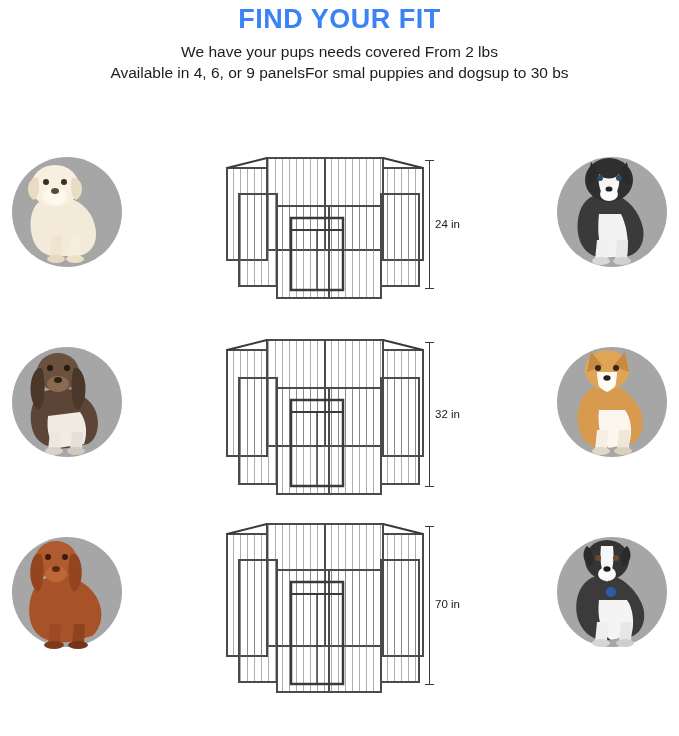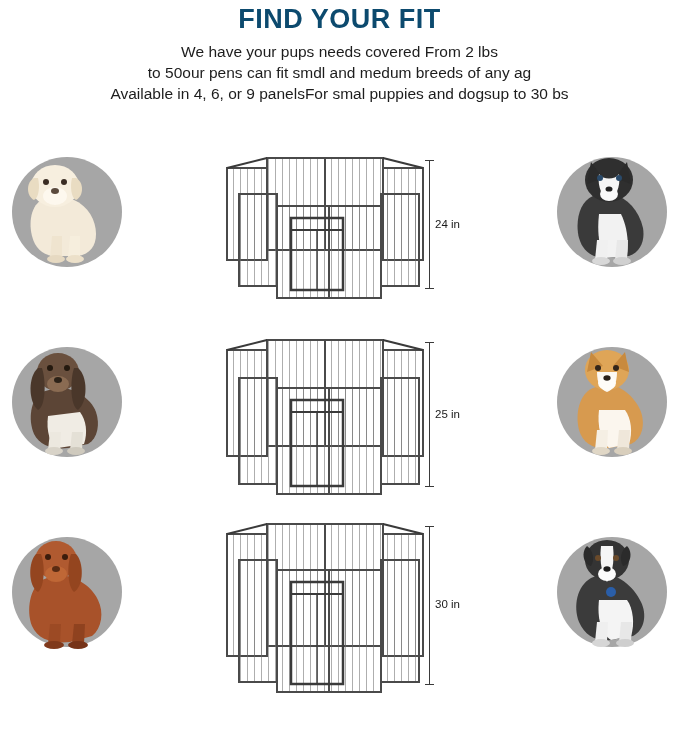--- a/index.html
+++ b/index.html
@@ -22,21 +22,21 @@
     top: 0;
     left: 0;
     width: 679px;
     text-align: center;
   }
   .title {
     font-size: 27px;
     font-weight: bold;
     letter-spacing: 0.5px;
     margin: 4px 0 6px 0;
-    color: #0c4a6e;
+    color: #3b82f6;
   }
   .subline {
     font-size: 15.5px;
     line-height: 21px;
     color: #1d1d1d;
     margin: 0;
   }
 
   
   .rows {
@@ -105,21 +105,20 @@
     height: 1px;
     background: #3a3a3a;
   }
 </style>
 </head>
 <body>
 
 <div class="header">
   <div class="title">FIND YOUR FIT</div>
   <p class="subline">We have your pups needs covered From 2 lbs</p>
-  <p class="subline">to 50our pens  can fit smdl and medum breeds of any ag</p>
   <p class="subline">Available in 4, 6, or 9 panelsFor smal puppies and dogsup to 30 bs</p>
 </div>
 
 <div class="rows">
 
   <div class="row">
 
     <div class="dog-photo dog-left">
       <div class="disc"></div>
       <svg class="dogshape" viewBox="0 0 118 152">
@@ -249,21 +248,21 @@
           <rect x="86" y="74" width="52" height="86" fill="none" stroke="#3a3a3a" stroke-width="2.5"></rect>
           <line x1="86" y1="86" x2="138" y2="86" stroke="#3a3a3a" stroke-width="2"></line>
           <line x1="112" y1="86" x2="112" y2="160" stroke="#3a3a3a" stroke-width="1.4"></line>
           <line x1="22" y1="24" x2="62" y2="14" stroke="#3a3a3a" stroke-width="2"></line>
           <line x1="178" y1="14" x2="218" y2="24" stroke="#3a3a3a" stroke-width="2"></line>
         </g>
       </svg>
       <div class="dimline" style="left:224px; top:16px; height:144px;"></div>
       <div class="dimcap" style="left:220px; top:16px;"></div>
       <div class="dimcap" style="left:220px; top:160px;"></div>
-      <div class="dim" style="left:230px; top:82px;">25 in</div>
+      <div class="dim" style="left:230px; top:82px;">32 in</div>
     </div>
 
     <div class="dog-photo dog-right">
       <div class="disc"></div>
       <svg class="dogshape" viewBox="0 0 118 152">
         <g>
           <path d="M40 62 C26 68 22 88 26 104 C30 118 42 124 56 122 L78 118 C90 112 92 98 88 86 C82 70 66 58 52 58 Z" fill="#d79a4f"></path>
           <path d="M46 84 C44 100 48 116 56 122 L76 118 C80 106 78 92 72 84 Z" fill="#fbf6ee"></path>
           <path d="M44 104 L42 124 L54 124 L55 104 Z" fill="#f5efe4"></path>
           <path d="M66 104 L64 124 L76 124 L77 104 Z" fill="#efe7da"></path>
@@ -323,21 +322,21 @@
           <rect x="86" y="66" width="52" height="102" fill="none" stroke="#3a3a3a" stroke-width="2.5"></rect>
           <line x1="86" y1="78" x2="138" y2="78" stroke="#3a3a3a" stroke-width="2"></line>
           <line x1="112" y1="78" x2="112" y2="168" stroke="#3a3a3a" stroke-width="1.4"></line>
           <line x1="22" y1="18" x2="62" y2="8" stroke="#3a3a3a" stroke-width="2"></line>
           <line x1="178" y1="8" x2="218" y2="18" stroke="#3a3a3a" stroke-width="2"></line>
         </g>
       </svg>
       <div class="dimline" style="left:224px; top:10px; height:158px;"></div>
       <div class="dimcap" style="left:220px; top:10px;"></div>
       <div class="dimcap" style="left:220px; top:168px;"></div>
-      <div class="dim" style="left:230px; top:82px;">30 in</div>
+      <div class="dim" style="left:230px; top:82px;">70 in</div>
     </div>
 
     <div class="dog-photo dog-right">
       <div class="disc"></div>
       <svg class="dogshape" viewBox="0 0 118 152">
         <g>
           <path d="M38 62 C24 70 20 90 26 106 C32 120 44 126 58 124 L80 120 C92 114 94 98 88 86 C80 68 60 56 48 58 Z" fill="#3b3b3b"></path>
           <path d="M46 84 C44 102 48 118 58 124 L78 120 C82 108 80 92 74 84 Z" fill="#f4f4f4"></path>
           <path d="M44 106 L42 126 L54 126 L55 106 Z" fill="#efefef"></path>
           <path d="M68 106 L66 126 L78 126 L79 106 Z" fill="#e7e7e7"></path>

